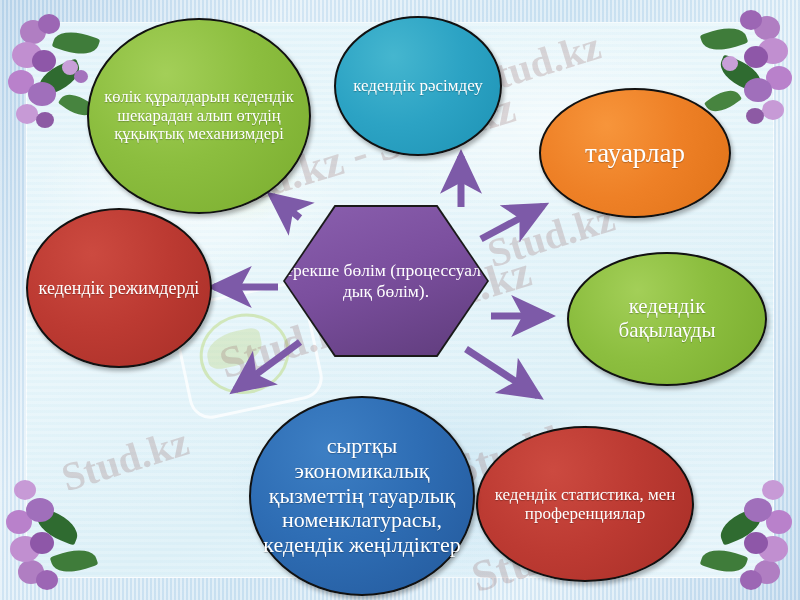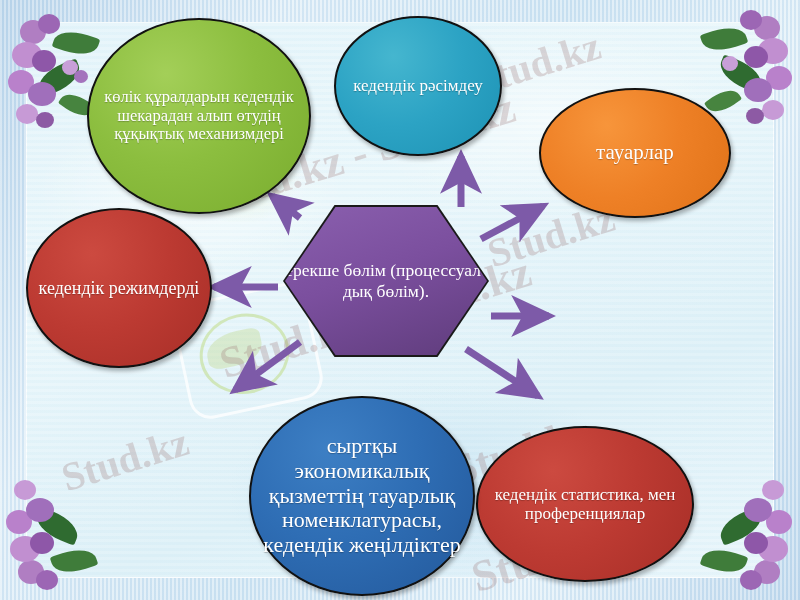--- a/index.html
+++ b/index.html
@@ -263,24 +263,27 @@
   </svg>
 
   <div class="node ellipse" style="left:87px; top:18px; width:224px; height:196px; background:radial-gradient(circle at 35% 28%, #a3cf58 0%, #8cbe3f 45%, #79ac2e 100%); font-size:16.5px;">
     <div class="label">көлік құралдарын кедендік шекарадан алып өтудің құқықтық механизмдері</div>
   </div>
 
   <div class="node ellipse" style="left:334px; top:16px; width:168px; height:140px; background:radial-gradient(circle at 35% 28%, #45b6cf 0%, #2ca3c4 48%, #1d92b4 100%); font-size:17px;">
     <div class="label">кедендік рәсімдеу</div>
   </div>
 
-  <div class="node ellipse" style="left:539px; top:88px; width:192px; height:130px; background:radial-gradient(circle at 35% 28%, #f7953b 0%, #ee8026 48%, #e07218 100%); font-size:21px;">
+  <div class="node ellipse" style="left:539px; top:88px; width:192px; height:130px; background:radial-gradient(circle at 35% 28%, #f7953b 0%, #ee8026 48%, #e07218 100%); font-size:27px;">
     <div class="label">тауарлар</div>
   </div>
 
+  <div class="node ellipse" style="left:567px; top:252px; width:200px; height:134px; background:radial-gradient(circle at 35% 28%, #a3cf58 0%, #8cbe3f 45%, #79ac2e 100%); font-size:21px;">
+    <div class="label">кедендік бақылауды</div>
+  </div>
 
   <div class="node ellipse" style="left:476px; top:426px; width:218px; height:156px; background:radial-gradient(circle at 35% 28%, #cc4a40 0%, #bc3a32 48%, #a72e27 100%); font-size:17px;justify-content:flex-end;">
     <div class="label">кедендік статистика, мен проференциялар</div>
   </div>
 
   <div class="node ellipse" style="left:249px; top:396px; width:226px; height:200px; background:radial-gradient(circle at 35% 26%, #3d7fc4 0%, #2e6db4 46%, #23589a 100%); font-size:22px;">
     <div class="label">сыртқы экономикалық қызметтің тауарлық номенклатурасы, кедендік жеңілдіктер</div>
   </div>
 
 

